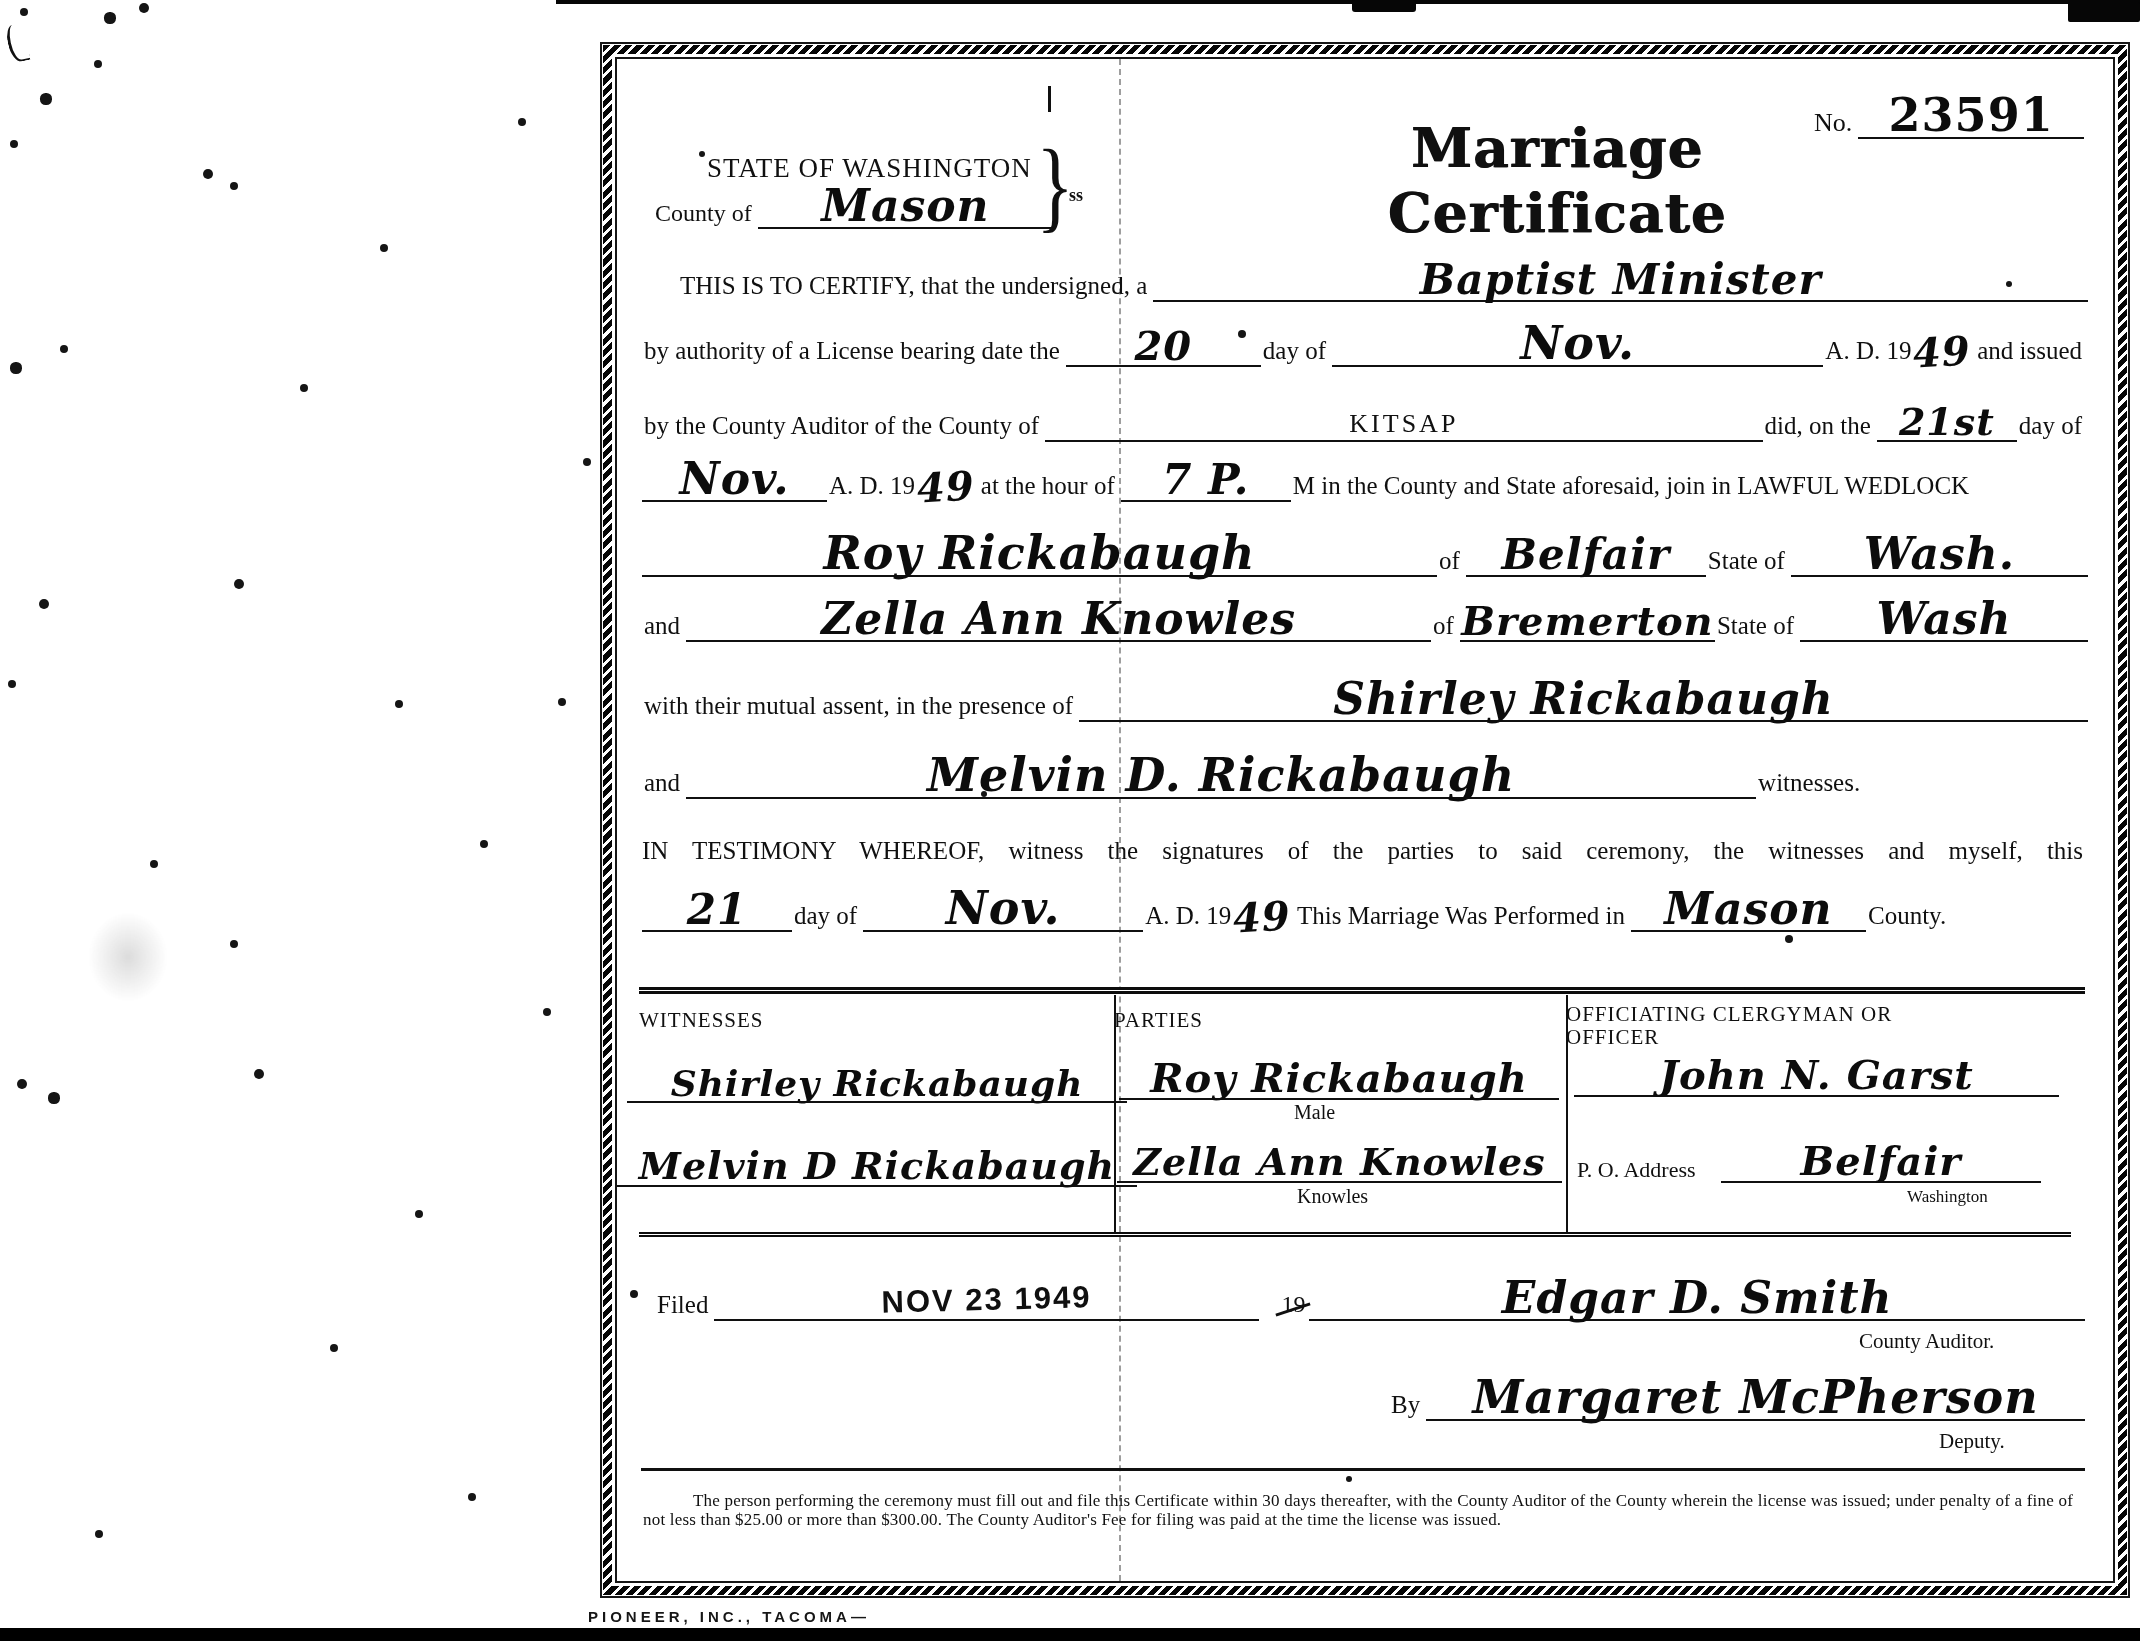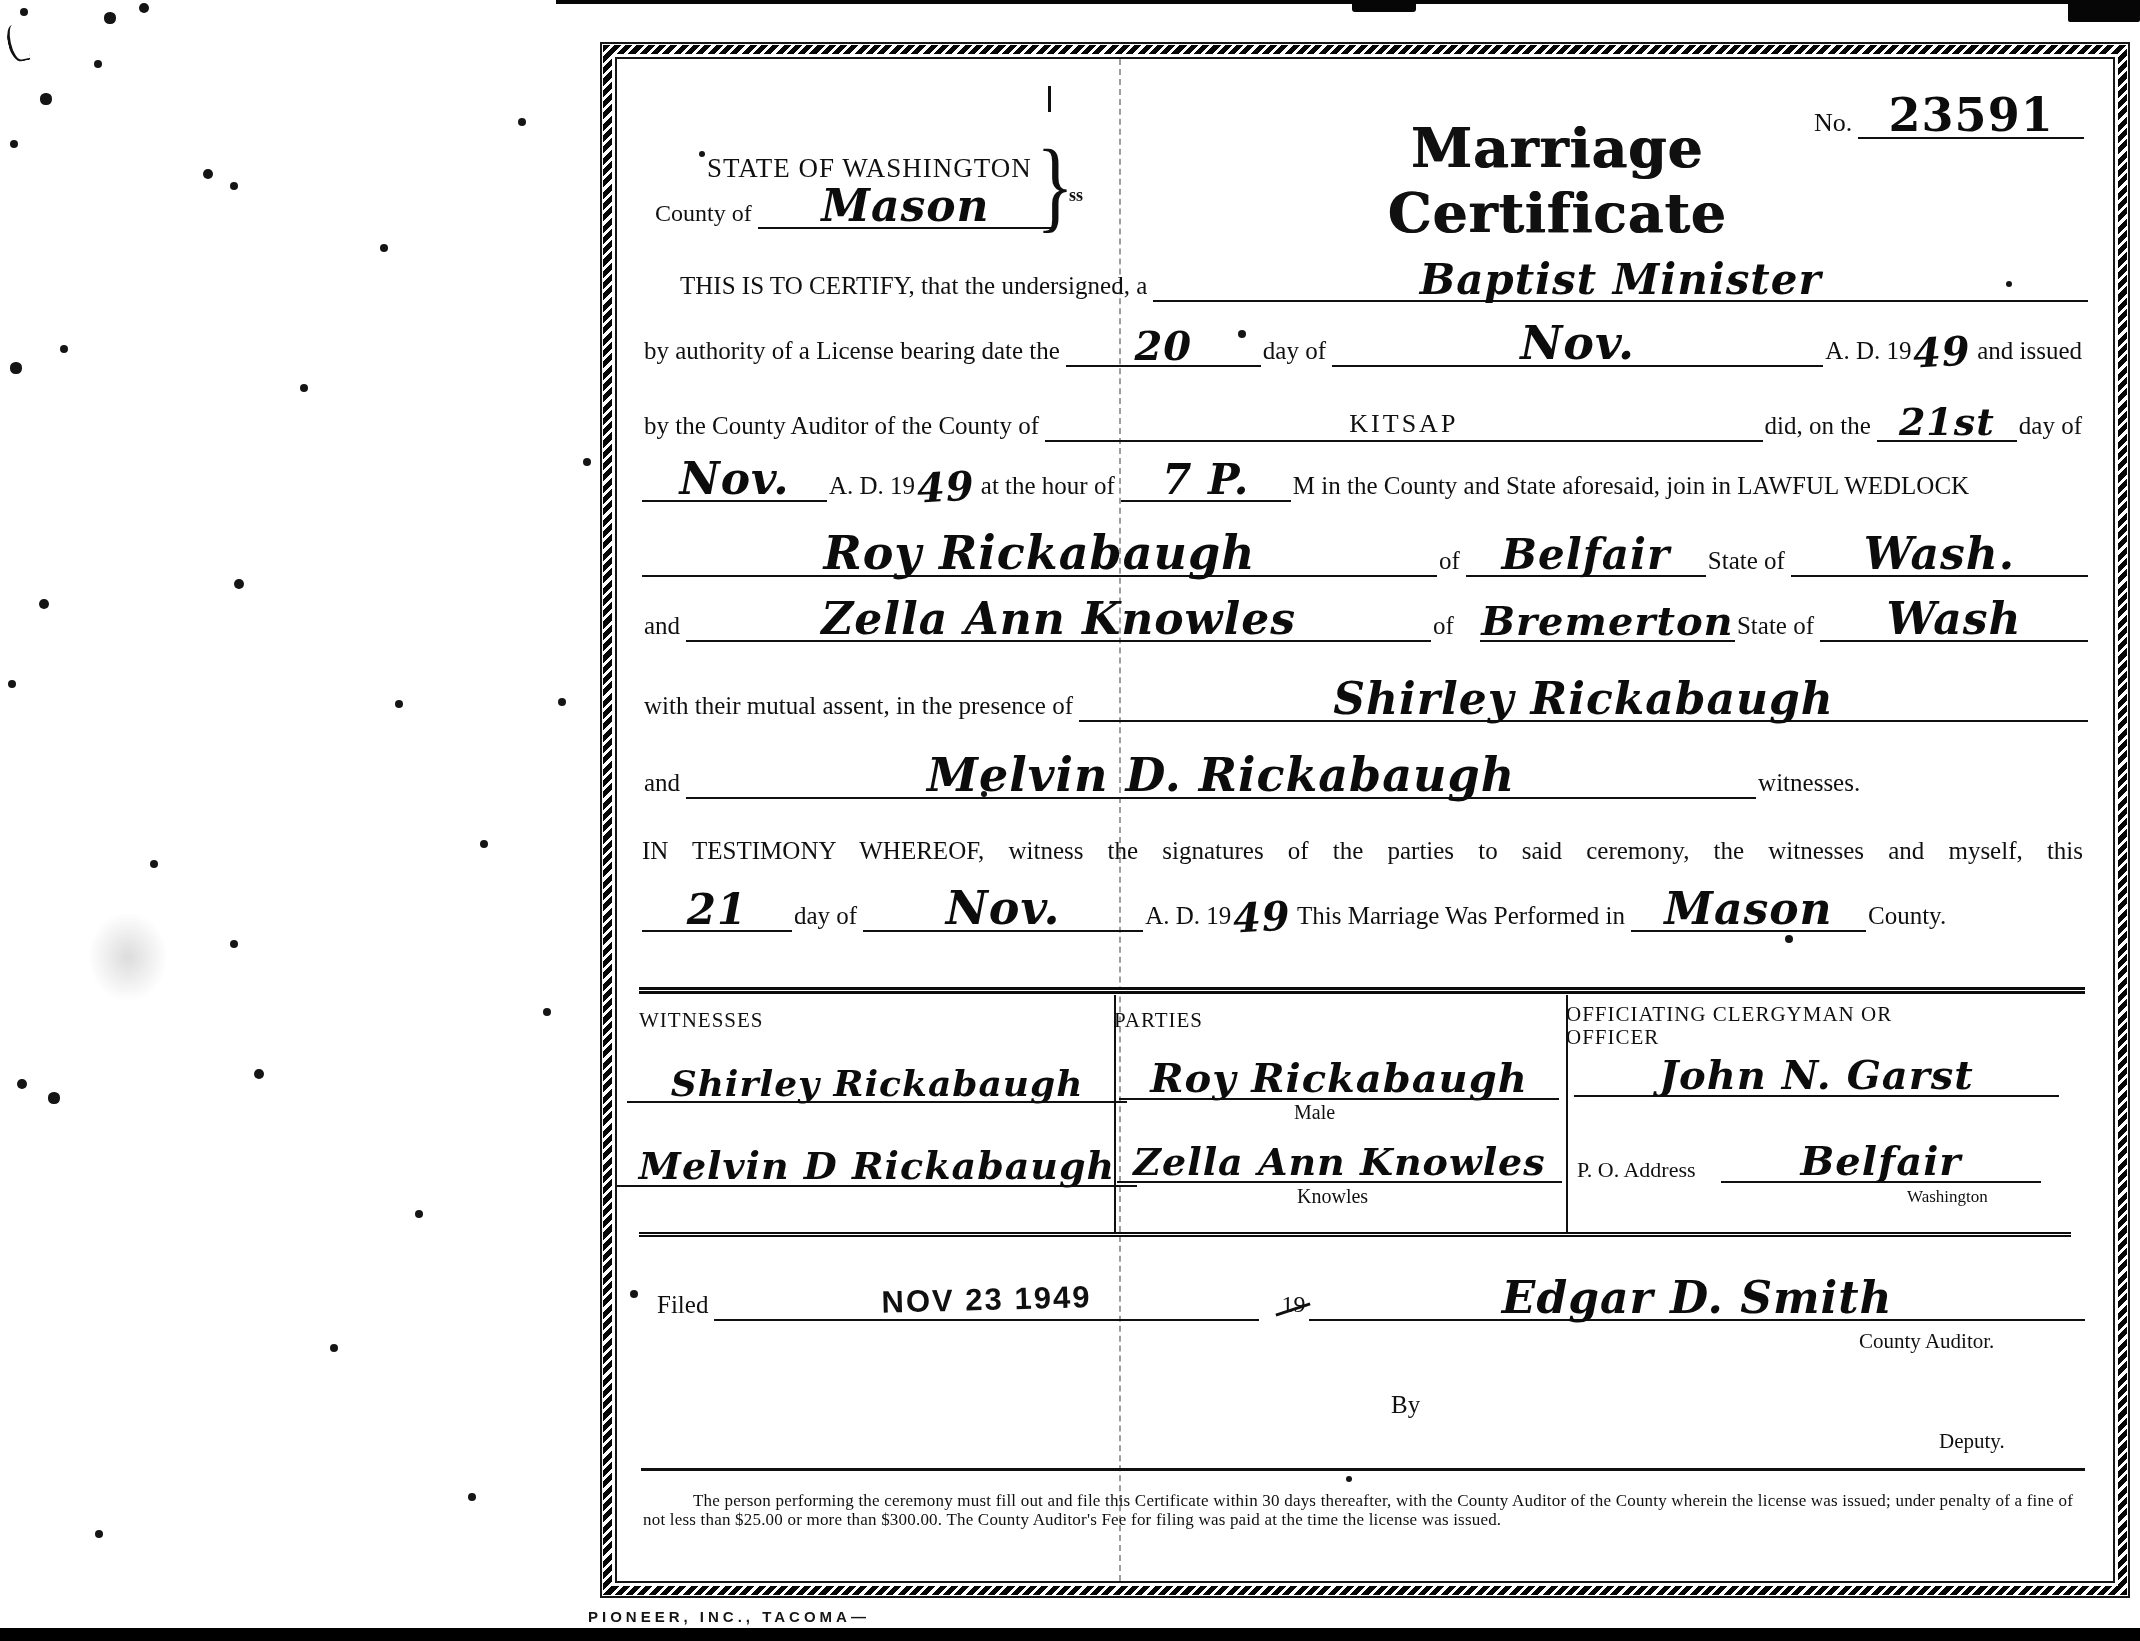--- a/index.html
+++ b/index.html
@@ -200,21 +200,21 @@
           <span class="hw" style="font-size:44px;">Wash.</span>
         </div>
       </div>
 
       <div class="fline" style="top:535px;">
         <span class="lab">and</span>
         <div class="blank" style="width:745px;">
           <span class="hw" style="font-size:44px;">Zella Ann Knowles</span>
         </div>
         <span class="lab">of</span>
-        <div class="blank" style="width:255px;margin-left:20px;">
+        <div class="blank" style="width:255px;">
           <span class="hw" style="font-size:40px;">Bremerton</span>
         </div>
         <span class="lab">State of</span>
         <div class="blank grow">
           <span class="hw" style="font-size:44px;">Wash</span>
         </div>
       </div>
 
       <div class="fline" style="top:615px;">
         <span class="lab">with their mutual assent, in the presence of</span>
@@ -298,20 +298,23 @@
         <span style="width:18px;"></span>
         <span class="struck">19</span>
         <div class="blank grow">
           <span class="hw" style="font-size:44px;margin-top:27px;">Edgar D. Smith</span>
         </div>
       </div>
       <span class="abs" style="left:1242px; top:1270px; font-size:21px;">County Auditor.</span>
 
       <div class="fline" style="top:1312px; left:772px; right:28px; height:50px;">
         <span class="lab">By</span>
+        <div class="blank grow">
+          <span class="hw" style="font-size:46px;">Margaret McPherson</span>
+        </div>
       </div>
       <span class="abs" style="left:1322px; top:1370px; font-size:21px;">Deputy.</span>
 
       <div class="rule3"></div>
       <div class="fineprint">The person performing the ceremony must fill out and file this Certificate within 30 days thereafter, with the County Auditor of the County wherein the license was issued; under penalty of a fine of not less than $25.00 or more than $300.00. The County Auditor's Fee for filing was paid at the time the license was issued.</div>
     </div>
   </div>
 
   <div class="printer">PIONEER, INC., TACOMA—</div>
 </div>

